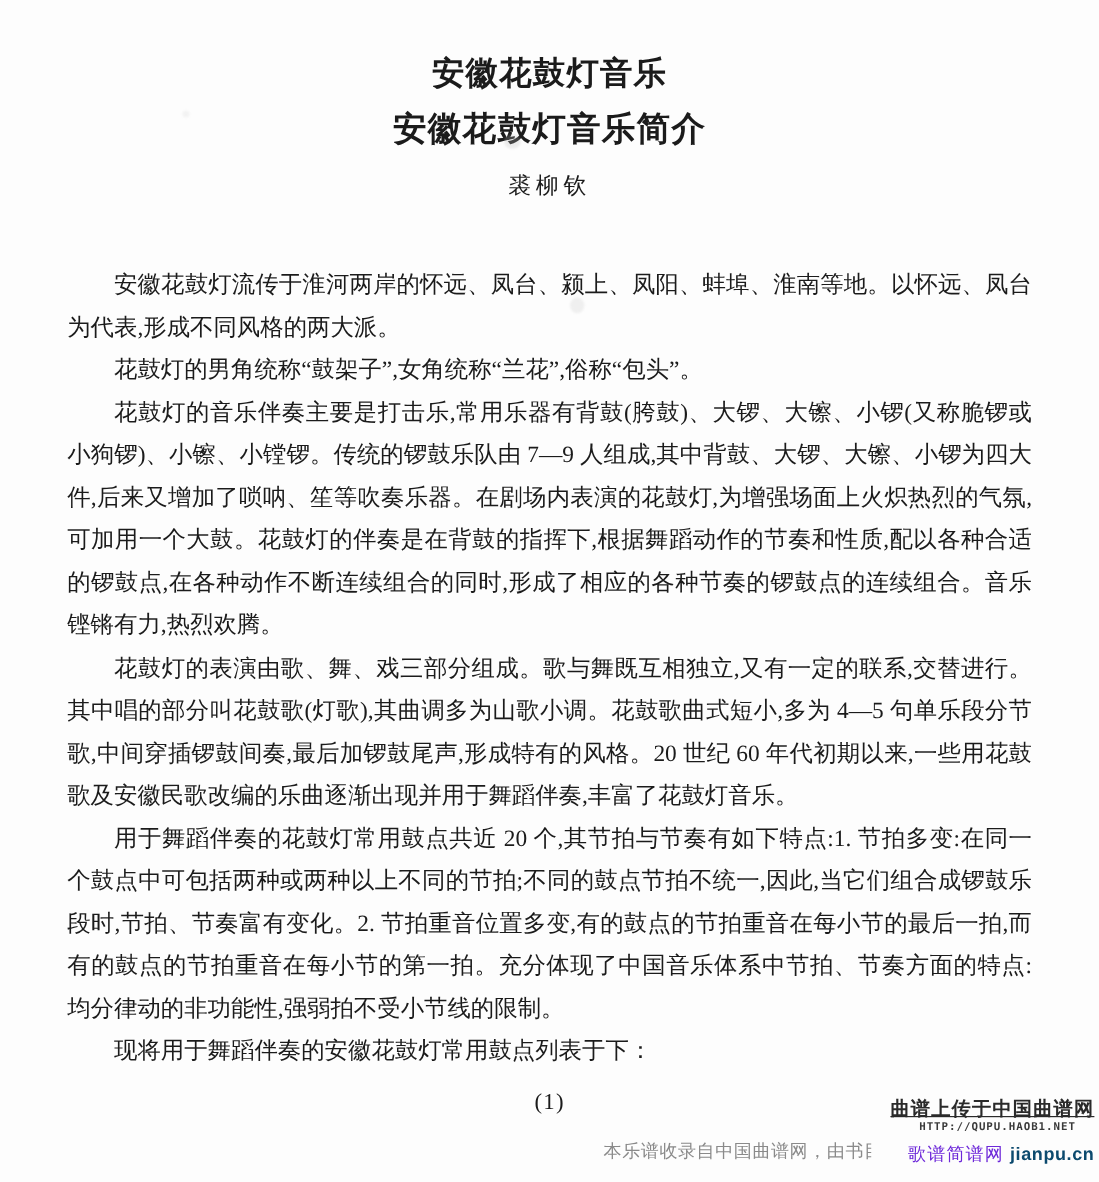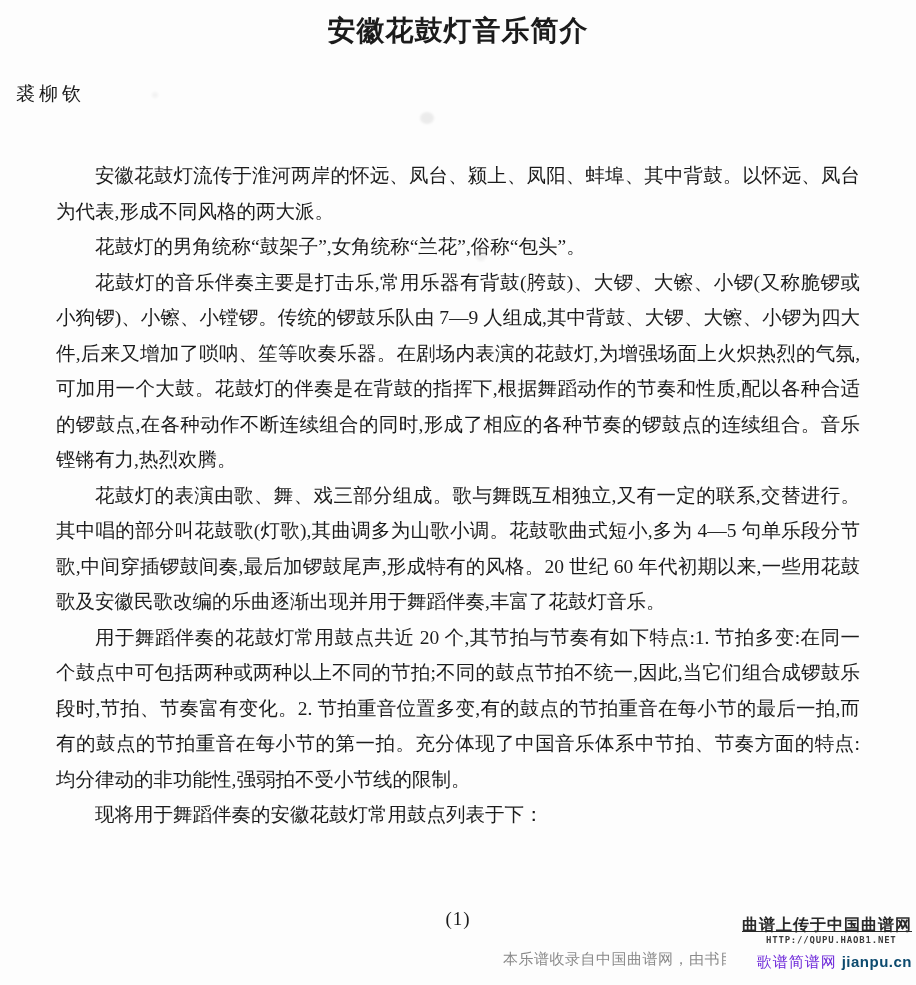--- a/index.html
+++ b/index.html
@@ -25,22 +25,23 @@
   .doc-subtitle {
     margin: 0;
     padding-top: 17px;
     text-align: center;
     font-size: 28px;
     font-weight: bold;
     letter-spacing: 1px;
     line-height: 28px;
   }
   .doc-author {
-    margin: 16px;
+    margin: 0;
     padding-top: 21px;
+    text-align: center;
     font-size: 19px;
     letter-spacing: 4px;
     line-height: 24px;
   }
   .body-text {
     margin: 52px 56px 0 56px;
     font-size: 19.5px;
     line-height: 35.5px;
     text-align: justify;
   }
@@ -126,25 +127,26 @@
 </style>
 </head>
 <body>
 
 <div class="page">
 
   <div class="scan-speck speck-1"></div>
   <div class="scan-speck speck-2"></div>
   <div class="scan-speck speck-3"></div>
 
+  <h1 class="doc-title">安徽花鼓灯音乐</h1>
   <h2 class="doc-subtitle">安徽花鼓灯音乐简介</h2>
   <div class="doc-author">裘柳钦</div>
 
   <div class="body-text">
-    <p>安徽花鼓灯流传于淮河两岸的怀远、凤台、颍上、凤阳、蚌埠、其中背鼓。以怀远、凤台为代表,形成不同风格的两大派。</p>
+    <p>安徽花鼓灯流传于淮河两岸的怀远、凤台、颍上、凤阳、蚌埠、淮南等地。以怀远、凤台为代表,形成不同风格的两大派。</p>
     <p>花鼓灯的男角统称“鼓架子”,女角统称“兰花”,俗称“包头”。</p>
     <p>花鼓灯的音乐伴奏主要是打击乐,常用乐器有背鼓(胯鼓)、大锣、大镲、小锣(又称脆锣或小狗锣)、小镲、小镗锣。传统的锣鼓乐队由 7—9 人组成,其中背鼓、大锣、大镲、小锣为四大件,后来又增加了唢呐、笙等吹奏乐器。在剧场内表演的花鼓灯,为增强场面上火炽热烈的气氛,可加用一个大鼓。花鼓灯的伴奏是在背鼓的指挥下,根据舞蹈动作的节奏和性质,配以各种合适的锣鼓点,在各种动作不断连续组合的同时,形成了相应的各种节奏的锣鼓点的连续组合。音乐铿锵有力,热烈欢腾。</p>
     <p>花鼓灯的表演由歌、舞、戏三部分组成。歌与舞既互相独立,又有一定的联系,交替进行。其中唱的部分叫花鼓歌(灯歌),其曲调多为山歌小调。花鼓歌曲式短小,多为 4—5 句单乐段分节歌,中间穿插锣鼓间奏,最后加锣鼓尾声,形成特有的风格。20 世纪 60 年代初期以来,一些用花鼓歌及安徽民歌改编的乐曲逐渐出现并用于舞蹈伴奏,丰富了花鼓灯音乐。</p>
     <p>用于舞蹈伴奏的花鼓灯常用鼓点共近 20 个,其节拍与节奏有如下特点:1. 节拍多变:在同一个鼓点中可包括两种或两种以上不同的节拍;不同的鼓点节拍不统一,因此,当它们组合成锣鼓乐段时,节拍、节奏富有变化。2. 节拍重音位置多变,有的鼓点的节拍重音在每小节的最后一拍,而有的鼓点的节拍重音在每小节的第一拍。充分体现了中国音乐体系中节拍、节奏方面的特点:均分律动的非功能性,强弱拍不受小节线的限制。</p>
     <p>现将用于舞蹈伴奏的安徽花鼓灯常用鼓点列表于下：</p>
   </div>
 
   <div class="page-number">(1)</div>
 
   <div class="wm-upload">

